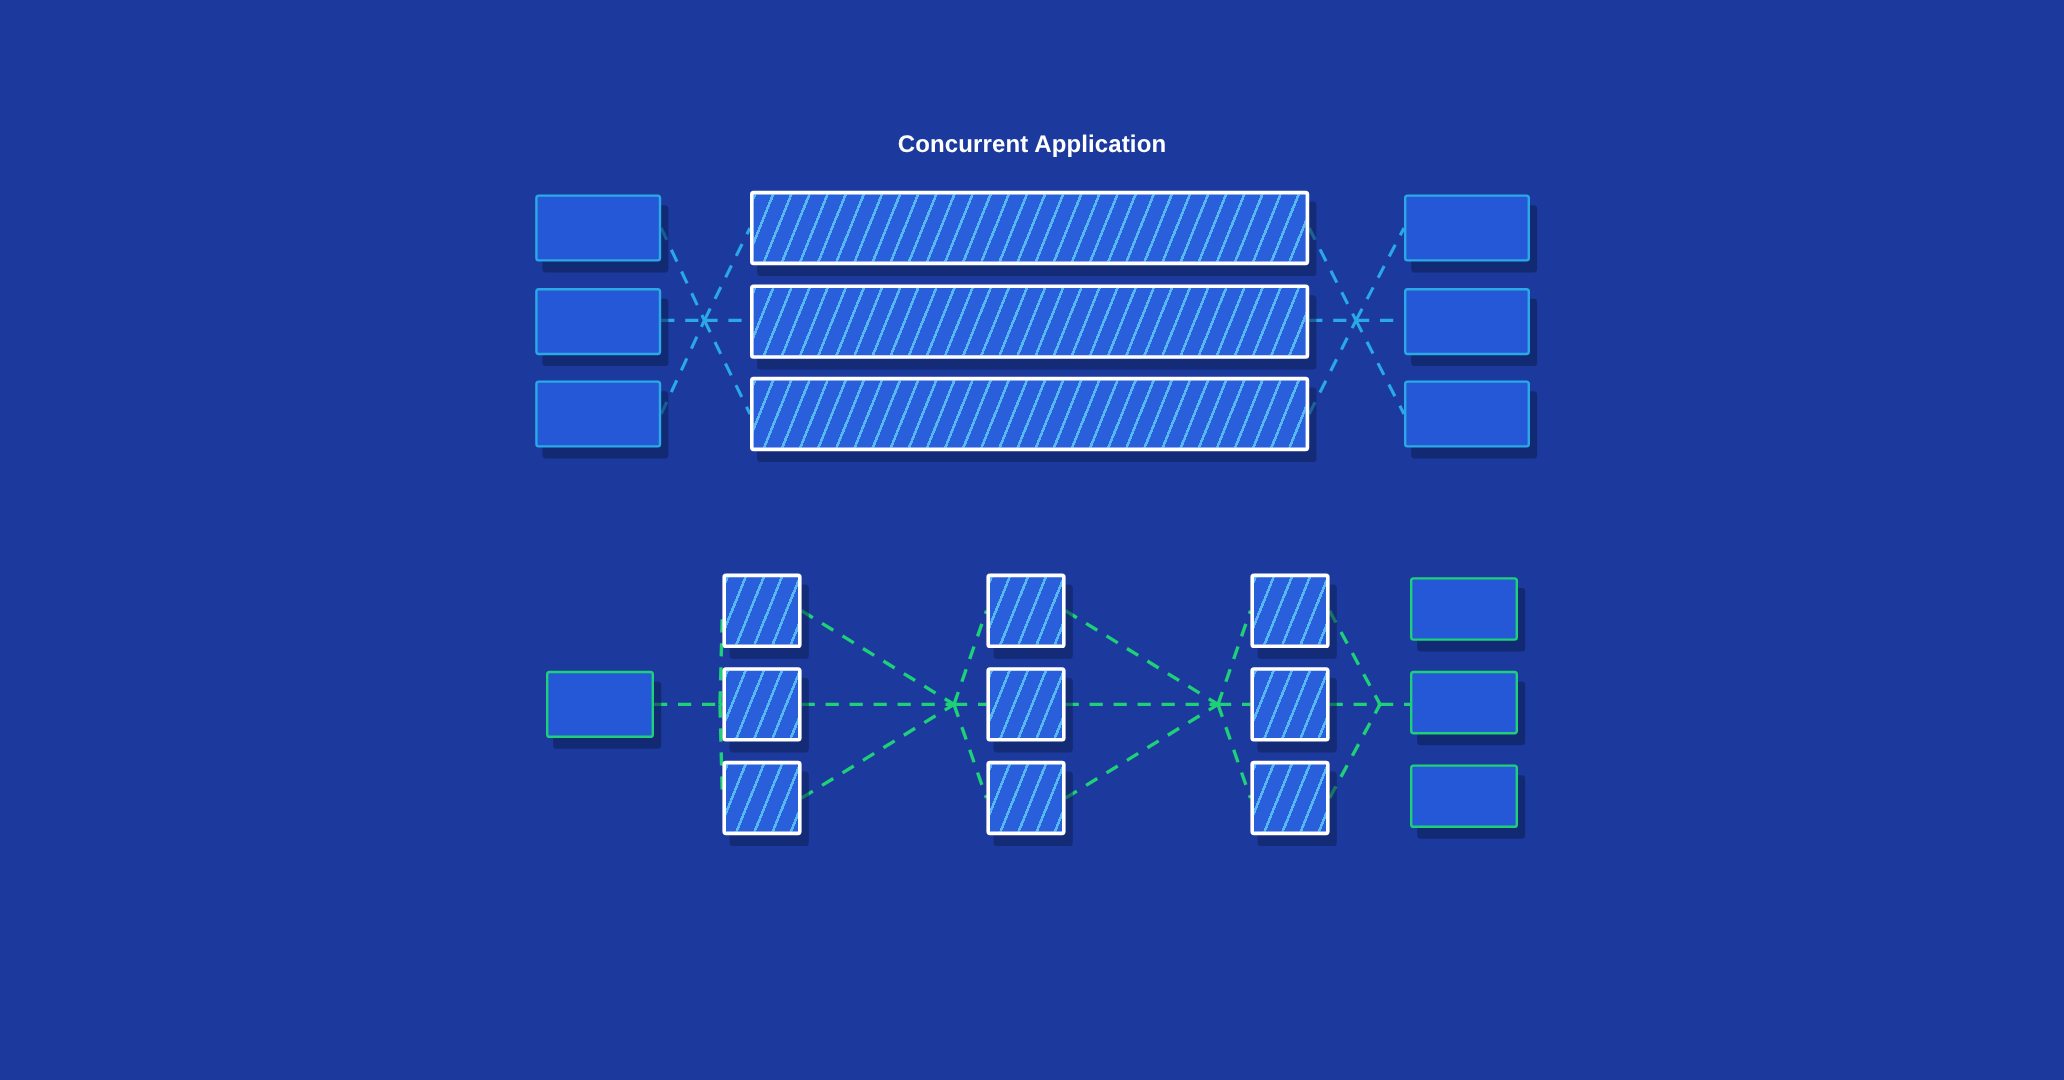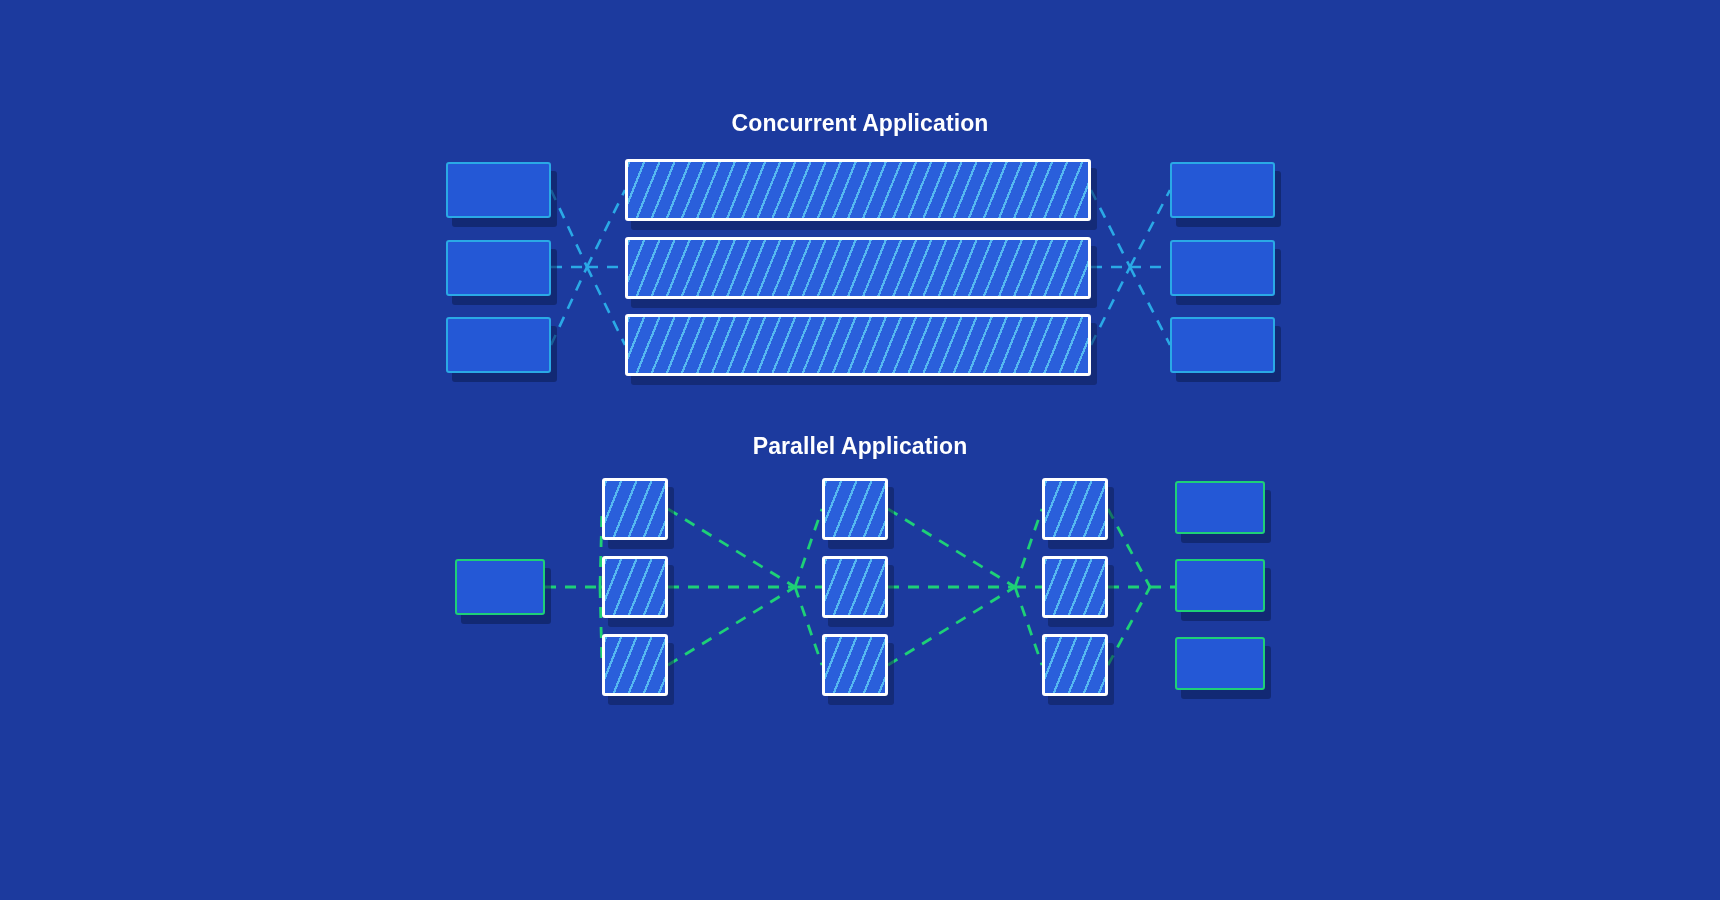--- a/index.html
+++ b/index.html
@@ -17,21 +17,21 @@
 
   .canvas {
     position: absolute;
     inset: 0;
   }
 
   
   .section-title {
     position: absolute;
     color: #ffffff;
-    font-size: 23px;
+    font-size: 20px;
     font-weight: bold;
     letter-spacing: .1px;
     white-space: nowrap;
     transform: translateX(-50%);
   }
   #title-concurrent { left: 860px; top: 110px; }
   #title-parallel   { left: 860px; top: 433px; }
 
   
   .node {
@@ -136,21 +136,20 @@
       <line x1="1108" y1="509" x2="1150" y2="587"></line>
       <line x1="1108" y1="587" x2="1150" y2="587"></line>
       <line x1="1108" y1="665" x2="1150" y2="587"></line>
 
       <line x1="1150" y1="587" x2="1175" y2="587"></line>
     </g>
   </svg>
 
   <div class="section-title" id="title-concurrent">Concurrent Application</div>
 
-  <div class="section-title" id="title-parallel">Parallel Application</div>
 
   <div class="node" style="left:446px; top:162px; width:105px; height:56px;"></div>
   <div class="node" style="left:446px; top:240px; width:105px; height:56px;"></div>
   <div class="node" style="left:446px; top:317px; width:105px; height:56px;"></div>
 
   <div class="node white" style="left:625px; top:159px; width:466px; height:62px;"></div>
   <div class="node white" style="left:625px; top:237px; width:466px; height:62px;"></div>
   <div class="node white" style="left:625px; top:314px; width:466px; height:62px;"></div>
 
   <div class="node" style="left:1170px; top:162px; width:105px; height:56px;"></div>

